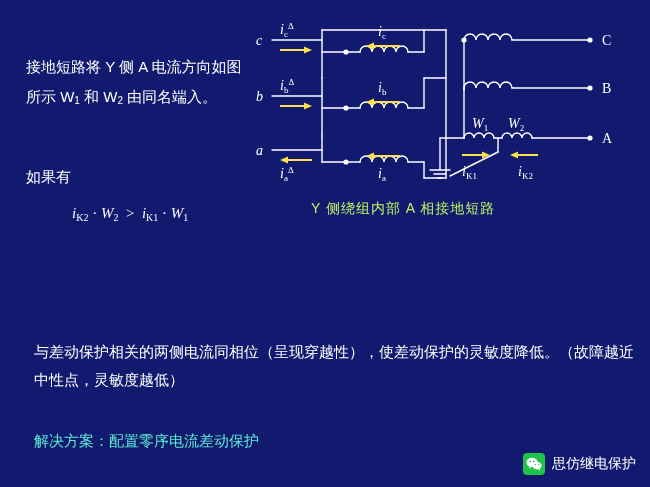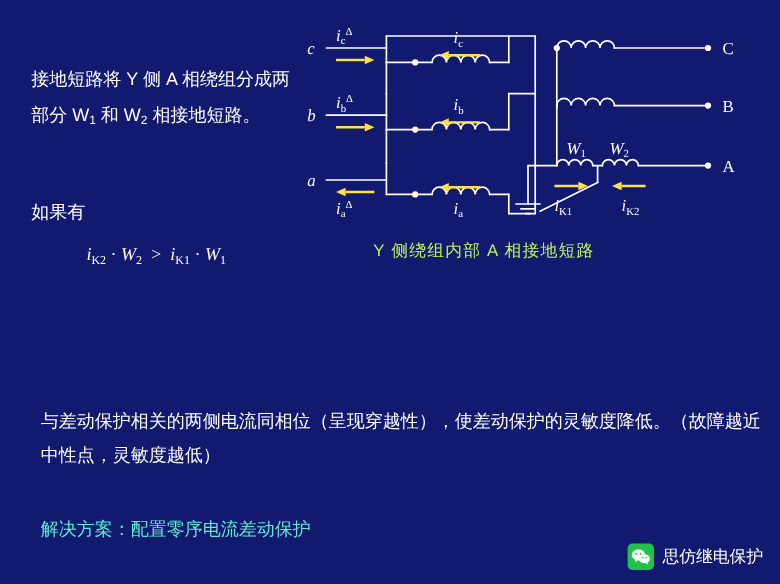--- a/index.html
+++ b/index.html
@@ -92,21 +92,21 @@
   .lbl{font-family:"Liberation Serif", serif;font-style:italic;font-size:14px;fill:#ffffff;}
   .lblu{font-family:"Liberation Serif", serif;font-style:normal;font-size:14px;fill:#ffffff;}
   .lblsub{font-family:"Liberation Serif", serif;font-style:normal;font-size:9px;fill:#ffffff;}
   .lblsup{font-family:"Liberation Serif", serif;font-style:normal;font-size:9px;fill:#ffffff;}
 </style>
 </head>
 <body>
 
 <div class="stage">
 
-  <div class="txt" id="para1"><span>接地短路将 Y 侧 A 相绕组分成两部分 W</span><sub>1</sub><span> 和 W</span><sub>2</sub><span> 相接地短路。</span></div>
+  <div class="txt" id="para1"><span>接地短路将 Y 侧 A 电流方向如图所示 W</span><sub>1</sub><span> 和 W</span><sub>2</sub><span> 由同名端入。</span></div>
 
   <div class="txt" id="ifhave">如果有</div>
 
   <div class="txt" id="formula"><span>i</span><sub>K2</sub><span class="op"> · </span><span>W</span><sub>2</sub><span class="op">  &gt;  </span><span>i</span><sub>K1</sub><span class="op"> · </span><span>W</span><sub>1</sub></div>
 
   <div class="txt" id="para3">与差动保护相关的两侧电流同相位（呈现穿越性），使差动保护的灵敏度降低。（故障越近中性点，灵敏度越低）</div>
   <div class="txt" id="para4">解决方案：配置零序电流差动保护</div>
 
   <div class="txt" id="caption">Y 侧绕组内部 A 相接地短路</div>
 

